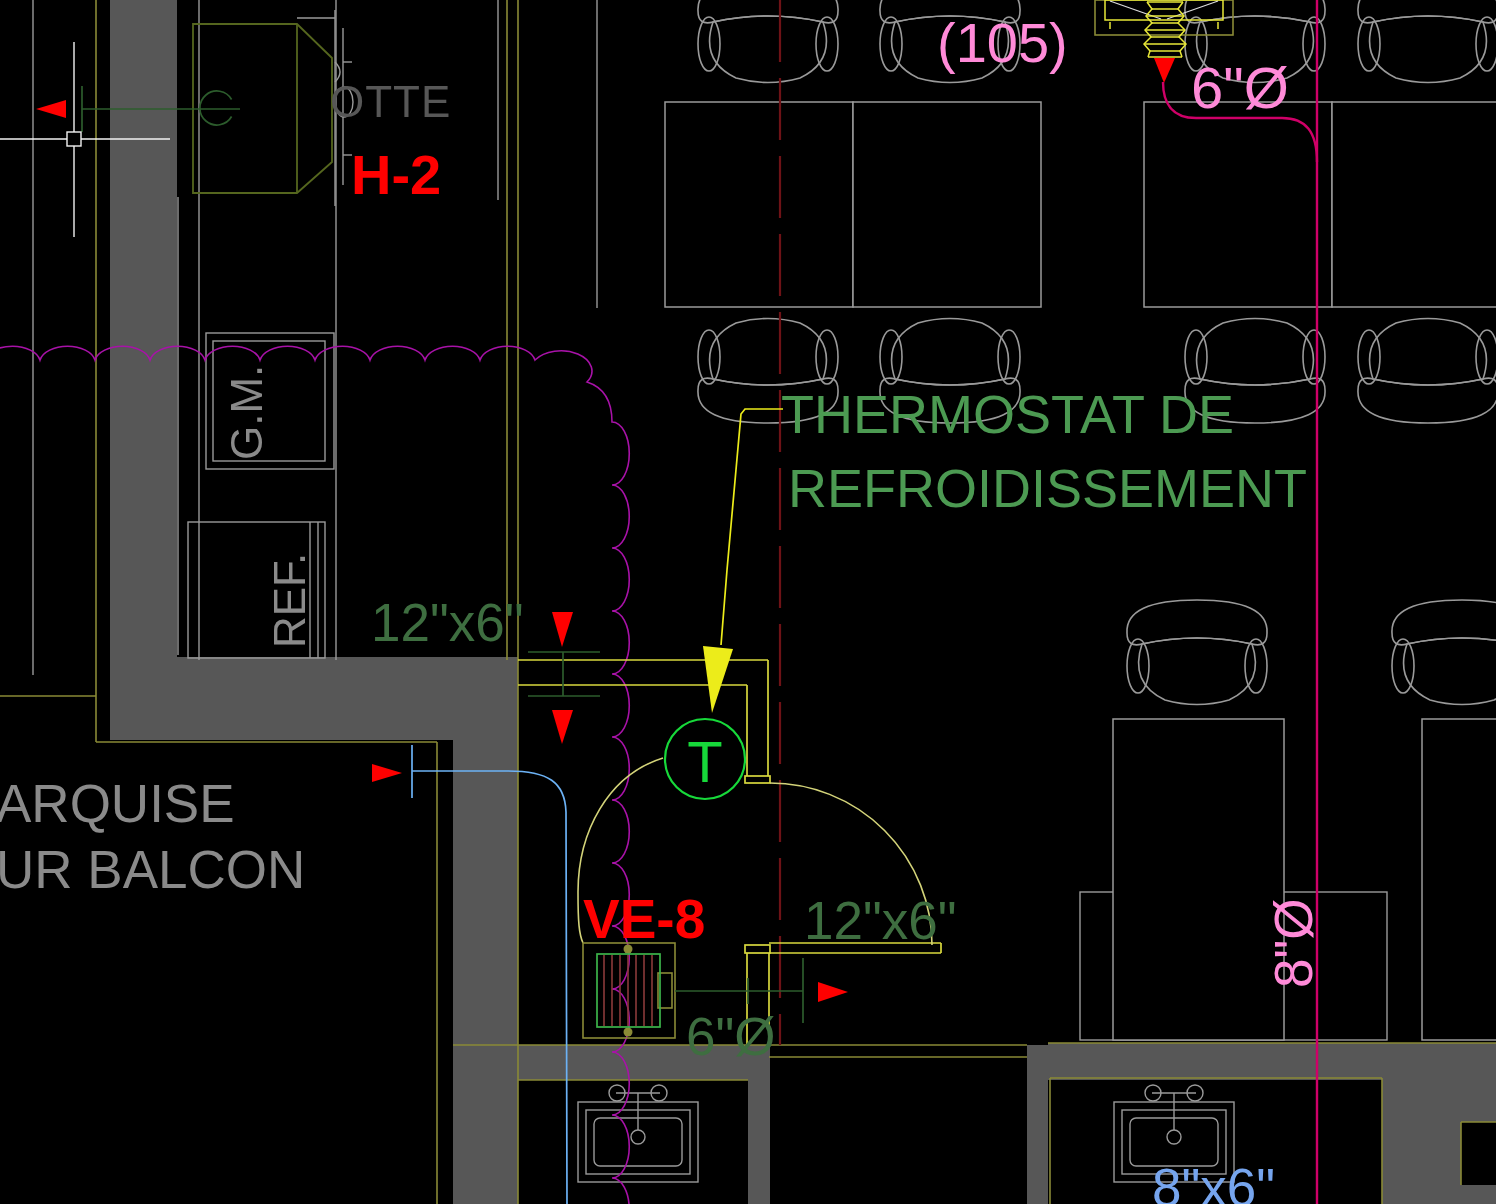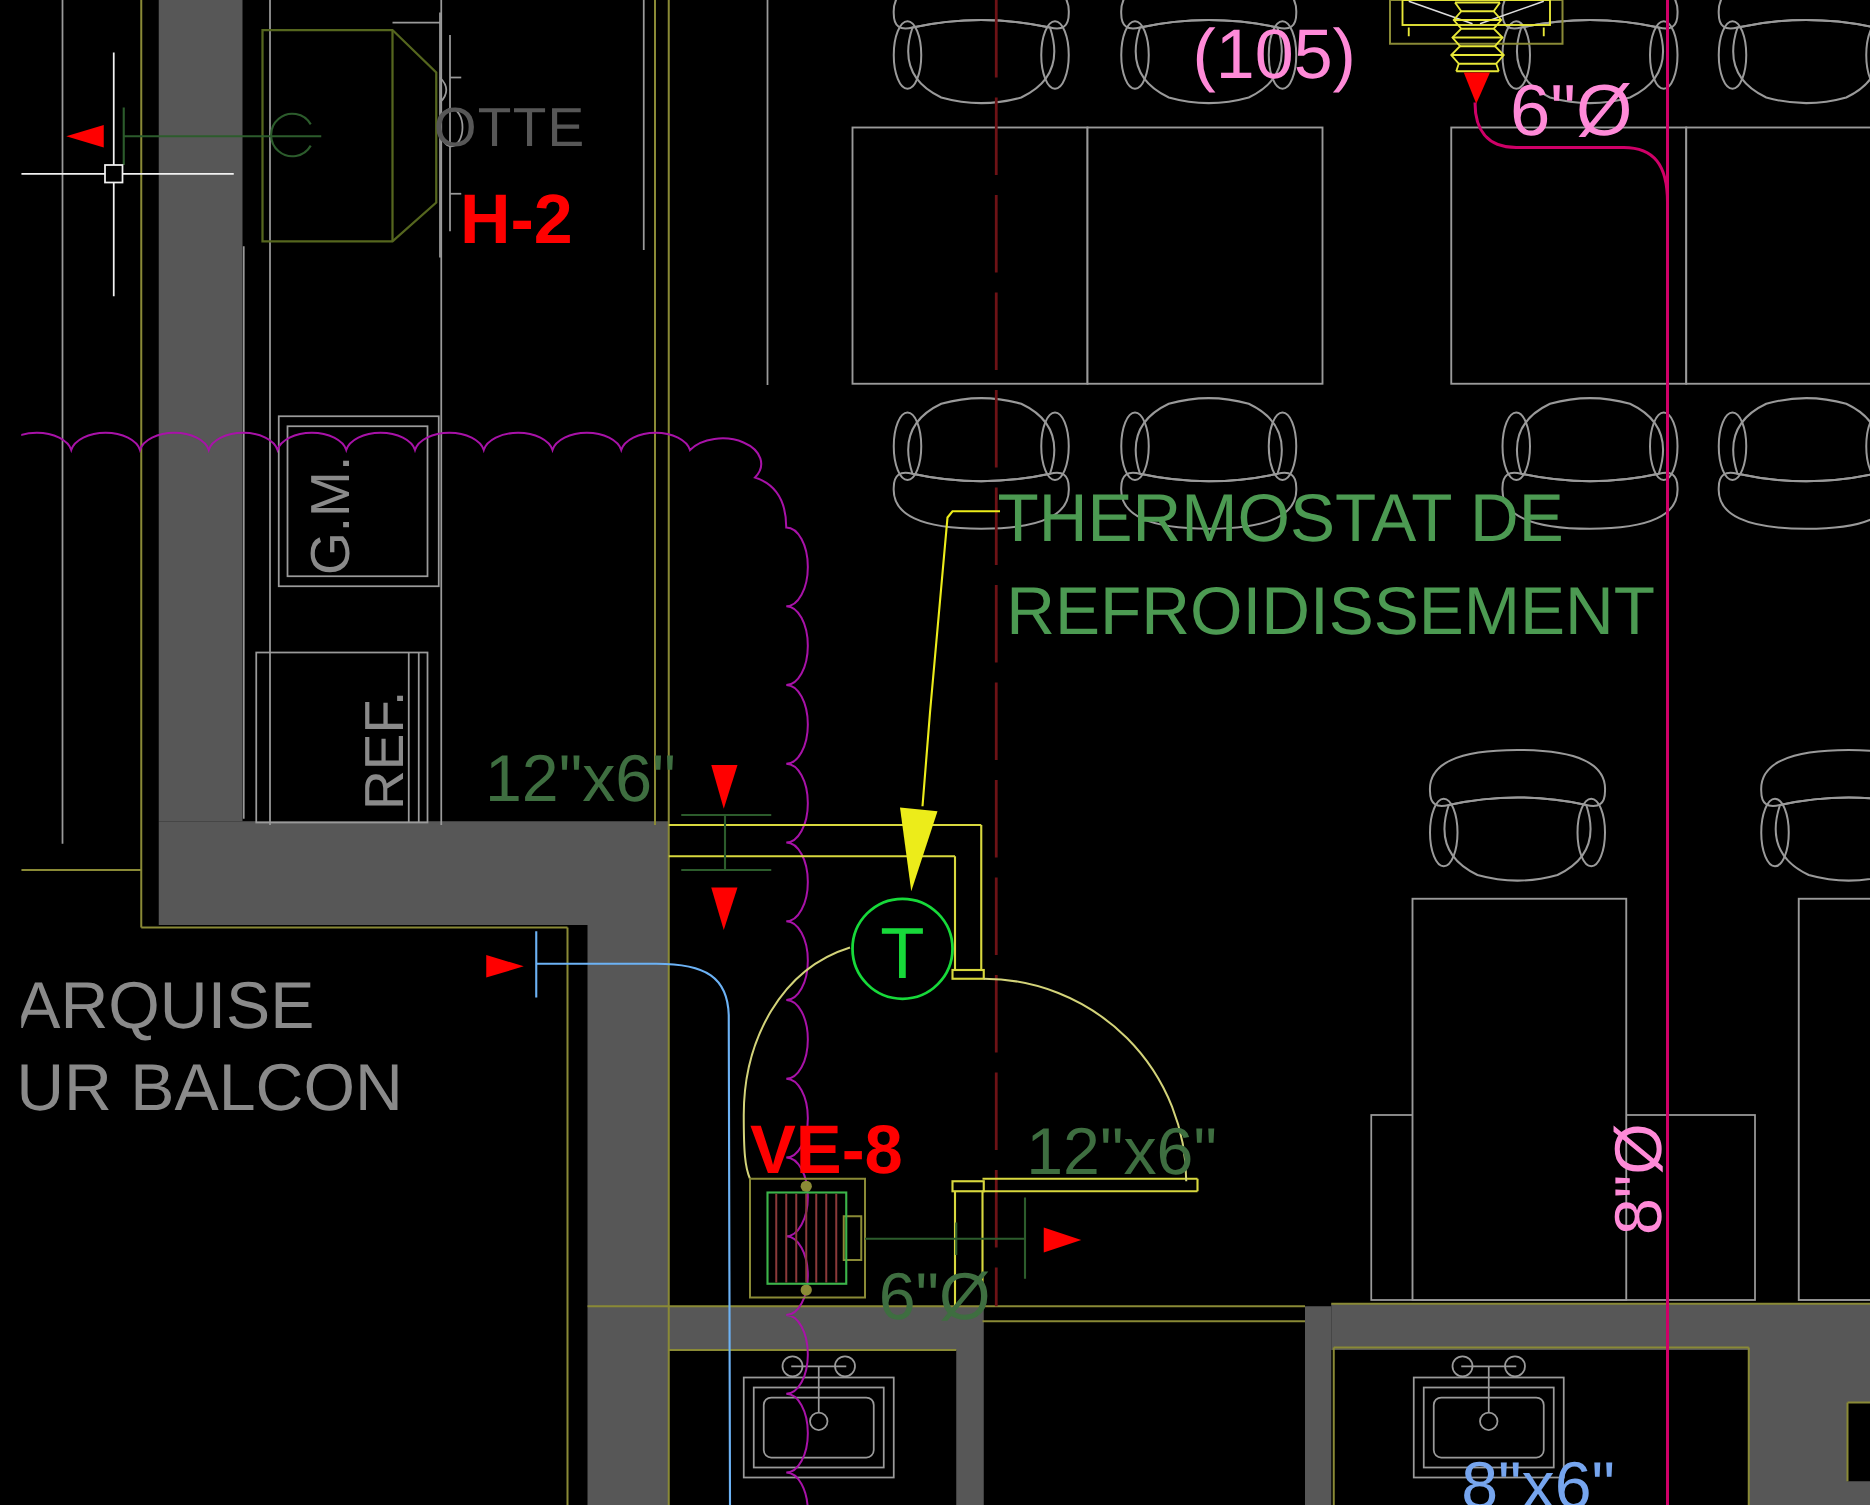--- a/index.html
+++ b/index.html
@@ -1,16 +1,16 @@
 <!DOCTYPE html>
 <html style="--bg: #000000; --wall_gray: #575757; --line_gray: #9a9a9a; --text_gray: #8a8a8a; --olive: #8a8a36; --duct_yellow: #d8d83e; --bellows_yellow: #e8e838; --leader_yellow: #ecec1a; --door_arc: #d3d379; --dark_green: #2c5c2c; --duct_text_green: #3e6e40; --thermostat_green: #4c9a52; --symbol_green: #17d93a; --grille_green: #3cb44a; --hatch_red: #8b3a3a; --hood_olive: #55661e; --red: #ff0000; --maroon_dash: #6e1216; --cloud_magenta: #a812a8; --pink_line: #cf0068; --pink_text: #ff8ad8; --blue_text: #76a5ee; --cyan_line: #6cb2f5; --white: #f2f2f2;"><head>
 <meta charset="utf-8">
 <style>
   html,body{margin:0;padding:0;background:#000;width:1496px;height:1204px;overflow:hidden;}
-  .canvas{position:relative;width:1332px;height:1204px;background:var(--bg,#000);margin-left:17px;}
+  .canvas{position:relative;width:1332px;height:1204px;background:var(--bg,#000);}
   svg{display:block;}
   text{font-family:"Liberation Sans","DejaVu Sans",sans-serif;}
   .t-pink{fill:var(--pink_text,#ff8ad8);}
   .t-graylabel{fill:var(--text_gray,#8a8a8a);}
   .t-dim{fill:#575757;}
   .t-red{fill:var(--red,#ff0000);font-weight:bold;}
   .t-green{fill:var(--thermostat_green,#4c9a52);}
   .t-duct{fill:var(--duct_text_green,#3e6e40);}
   .t-blue{fill:var(--blue_text,#76a5ee);}
   .t-sym{fill:var(--symbol_green,#17d93a);}

